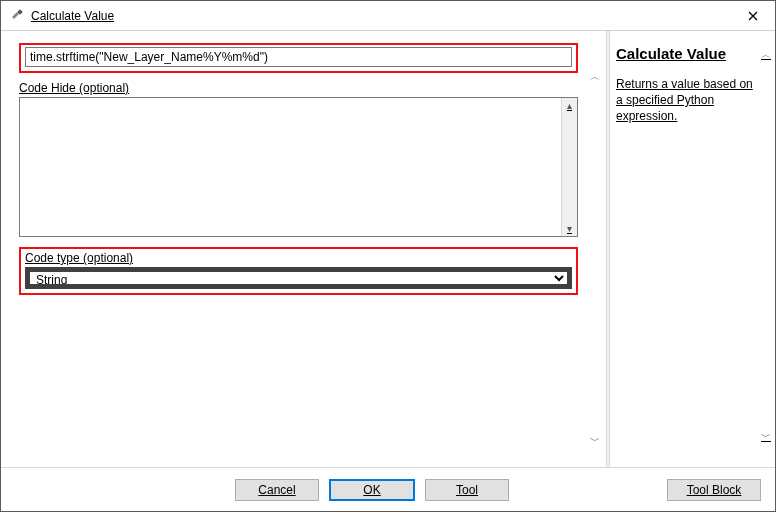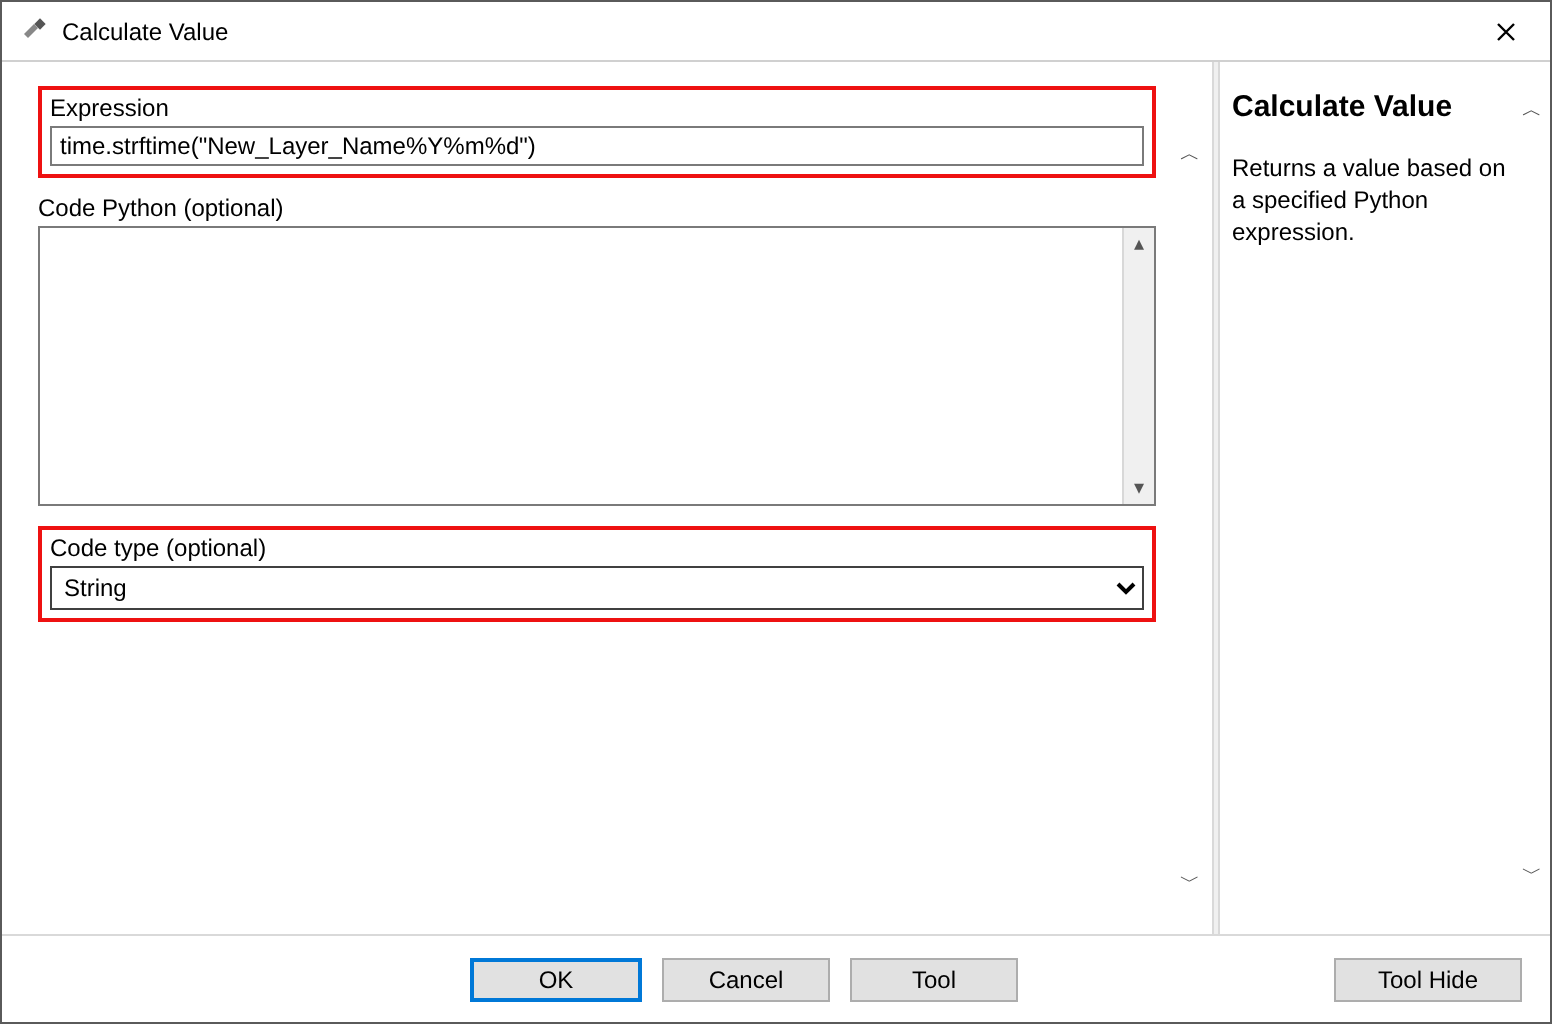--- a/index.html
+++ b/index.html
@@ -1,17 +1,17 @@
 <!DOCTYPE html>
 <html><head>
 <meta charset="utf-8">
 <style>
   * { box-sizing: border-box; }
   html, body { margin: 0; padding: 0; font-family: "Segoe UI", Tahoma, sans-serif; font-size: 12px; color: #000; background: #fff; }
-  .window { width: 776px; height: 512px; border: 1px solid #5a5a5a; display: flex; flex-direction: column; background: #fff; }
+  .window { width: 776px; height: 512px; border: 1px solid #5a5a5a; display: flex; flex-direction: column; background: #fff; text-decoration: underline; }
   .titlebar { height: 30px; display: flex; align-items: center; border-bottom: 1px solid #d0d0d0; padding: 0 0 0 8px; background: #fff; }
   .titlebar .icon { width: 16px; height: 16px; margin-right: 6px; display: flex; align-items: center; justify-content: center; }
   .titlebar .title { flex: 1; font-size: 12px; }
   .titlebar .close { width: 45px; height: 29px; display: flex; align-items: center; justify-content: center; cursor: default; }
   .body { flex: 1; display: flex; position: relative; }
   .left-pane { flex: 1; display: flex; flex-direction: column; padding: 12px 10px 0 18px; position: relative; }
   .scroll-track-left { position: absolute; right: 4px; top: 40px; bottom: 20px; width: 14px; display: flex; flex-direction: column; justify-content: space-between; align-items: center; }
   .scroll-arrow { width: 12px; height: 12px; display: flex; align-items: center; justify-content: center; color: #555; font-size: 10px; }
   .divider { width: 4px; background: #f0f0f0; border-left: 1px solid #d9d9d9; border-right: 1px solid #d9d9d9; }
   .right-pane { width: 165px; display: flex; flex-direction: row; padding: 12px 2px 18px 6px; position: relative; }
@@ -20,21 +20,21 @@
   .right-text { font-size: 12px; line-height: 1.35; }
   .scroll-track-right { width: 14px; display: flex; flex-direction: column; justify-content: space-between; align-items: center; padding: 6px 0; }
   .hl { border: 2px solid #e11; padding: 2px 4px 4px 4px; margin-bottom: 8px; }
   .field-label { font-size: 12px; margin-bottom: 2px; }
   .text-input { width: 100%; height: 20px; border: 1px solid #7a7a7a; padding: 1px 4px; font-size: 12px; font-family: inherit; background: #fff; outline: none; }
   .codeblock-wrap { margin-bottom: 10px; width: calc(100% - 18px); }
   .codeblock-label { font-size: 12px; margin-bottom: 2px; }
   .textarea-wrap { position: relative; border: 1px solid #7a7a7a; height: 140px; background: #fff; display: flex; }
   .textarea-wrap textarea { flex: 1; border: none; resize: none; padding: 2px 4px; font-size: 12px; font-family: inherit; outline: none; }
   .textarea-wrap .ta-scroll { width: 16px; border-left: 1px solid #d8d8d8; background: #f0f0f0; display: flex; flex-direction: column; justify-content: space-between; align-items: center; padding: 2px 0; }
-  .select { width: 100%; height: 22px; border: 1px solid #404040; font-size: 12px; background: #fff; padding: 0 2px; }
+  .select { width: 100%; height: 22px; border: 5px solid #404040; font-size: 12px; background: #fff; padding: 0 2px; }
   .button-row { height: 44px; border-top: 1px solid #d9d9d9; display: flex; align-items: center; padding: 0 14px; gap: 10px; }
   .button-row .spacer-left { width: 210px; }
   .button-row .spacer-mid { flex: 1; }
   .btn { height: 22px; border: 1px solid #adadad; background: #e1e1e1; font-size: 12px; padding: 0 8px; cursor: default; min-width: 84px; font-family: inherit; }
   .btn.default { border: 2px solid #0078d7; background: #e1e1e1; min-width: 86px; }
   .ta-arrow { font-size: 10px; color: #555; }
 </style>
 </head>
 <body>
 
@@ -51,26 +51,25 @@
       <svg width="10" height="10" viewBox="0 0 10 10">
           <path d="M1 1 L9 9 M9 1 L1 9" stroke="#000" stroke-width="1.2"></path>
         </svg>
     </div>
   </div>
 
   <div class="body">
     <div class="left-pane">
 
       <div class="hl" style="width: calc(100% - 18px);">
-        <div class="field-label">Expression</div>
         <input class="text-input" type="text" value="time.strftime(&quot;New_Layer_Name%Y%m%d&quot;)" style="">
       </div>
 
       <div class="codeblock-wrap">
-        <div class="codeblock-label">Code Python (optional)</div>
+        <div class="codeblock-label">Code Hide (optional)</div>
         <div class="textarea-wrap">
           <textarea style=""></textarea>
           <div class="ta-scroll">
             <span class="ta-arrow">▴</span>
             <span class="ta-arrow">▾</span>
           </div>
         </div>
       </div>
 
       <div class="hl" style="width: calc(100% - 18px);">
@@ -95,19 +94,19 @@
       </div>
       <div class="scroll-track-right">
         <span class="scroll-arrow">︿</span>
         <span class="scroll-arrow">﹀</span>
       </div>
     </div>
   </div>
 
   <div class="button-row">
     <div class="spacer-left"></div>
+    <button class="btn">Cancel</button>
     <button class="btn default">OK</button>
-    <button class="btn">Cancel</button>
     <button class="btn">Tool</button>
     <div class="spacer-mid"></div>
-    <button class="btn" style="min-width:94px;">Tool Hide</button>
+    <button class="btn" style="min-width:94px;">Tool Block</button>
   </div>
 </div>
 
 </body></html>

